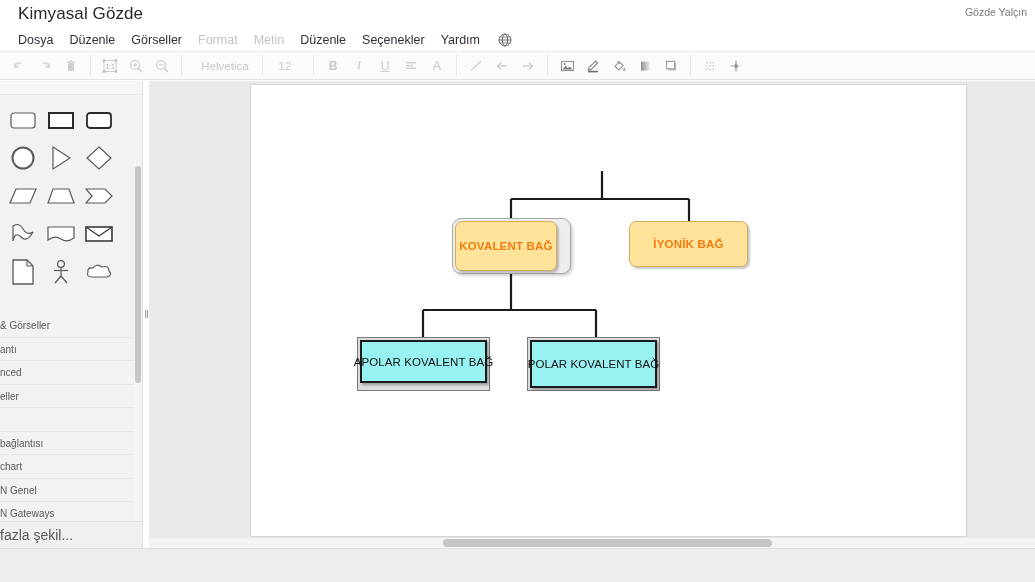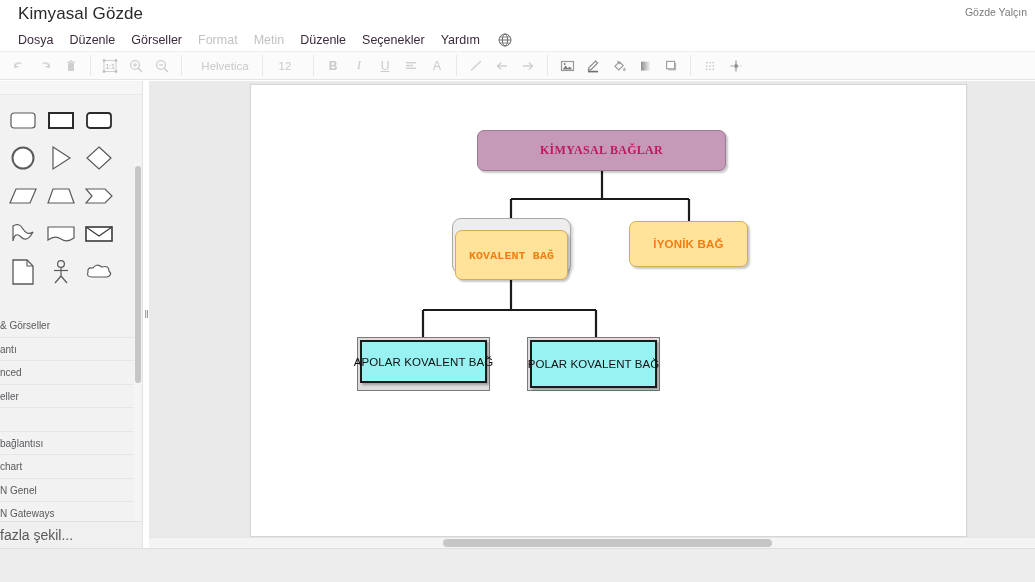--- a/index.html
+++ b/index.html
@@ -156,21 +156,21 @@
   }
 
   
   .n-yellow {
     background: #ffe39a; border: 1px solid #d6ab5a; border-radius: 7px;
     box-shadow: 2px 2px 2px rgba(0,0,0,.22);
   }
   .n-yellow .node-label {
     font-weight: bold; font-size: 11.5px; color: #f07d12; letter-spacing: .2px;
   }
-  .n-kov { left: 204px; top: 145px; width: 113px; height: 50px; font-family: Liberation Mono, monospace; }
+  .n-kov { left: 204px; top: 136px; width: 102px; height: 50px; }
   .n-kov-sel {
     position: absolute; left: 201px; top: 133px; width: 119px; height: 56px;
     border: 1px solid #a8a8a8; border-radius: 9px; background: #ededed;
     box-shadow: 2px 2px 3px rgba(0,0,0,.18);
   }
   .n-iyo { left: 378px; top: 136px; width: 119px; height: 46px; }
 
   
   .n-cyan {
     background: #99f2f2; border: 2px solid #1a1a1a;
@@ -547,23 +547,20 @@
           <line x1="260" y1="114" x2="438" y2="114" stroke="#1a1a1a" stroke-width="2.2"></line>
           <line x1="260" y1="114" x2="260" y2="136" stroke="#1a1a1a" stroke-width="2.2"></line>
           <line x1="438" y1="114" x2="438" y2="136" stroke="#1a1a1a" stroke-width="2.2"></line>
 
           <line x1="260" y1="189" x2="260" y2="225" stroke="#1a1a1a" stroke-width="2.2"></line>
           <line x1="172" y1="225" x2="345" y2="225" stroke="#1a1a1a" stroke-width="2.2"></line>
           <line x1="172" y1="225" x2="172" y2="252" stroke="#1a1a1a" stroke-width="2.2"></line>
           <line x1="345" y1="225" x2="345" y2="252" stroke="#1a1a1a" stroke-width="2.2"></line>
         </svg>
 
-        <div class="node n-root">
-          <div class="node-label">KİMYASAL BAĞLAR</div>
-        </div>
 
         <div class="n-kov-sel"></div>
 
         <div class="node n-yellow n-kov">
           <div class="node-label">KOVALENT BAĞ</div>
         </div>
         <div class="node n-yellow n-iyo">
           <div class="node-label">İYONİK BAĞ</div>
         </div>
 

